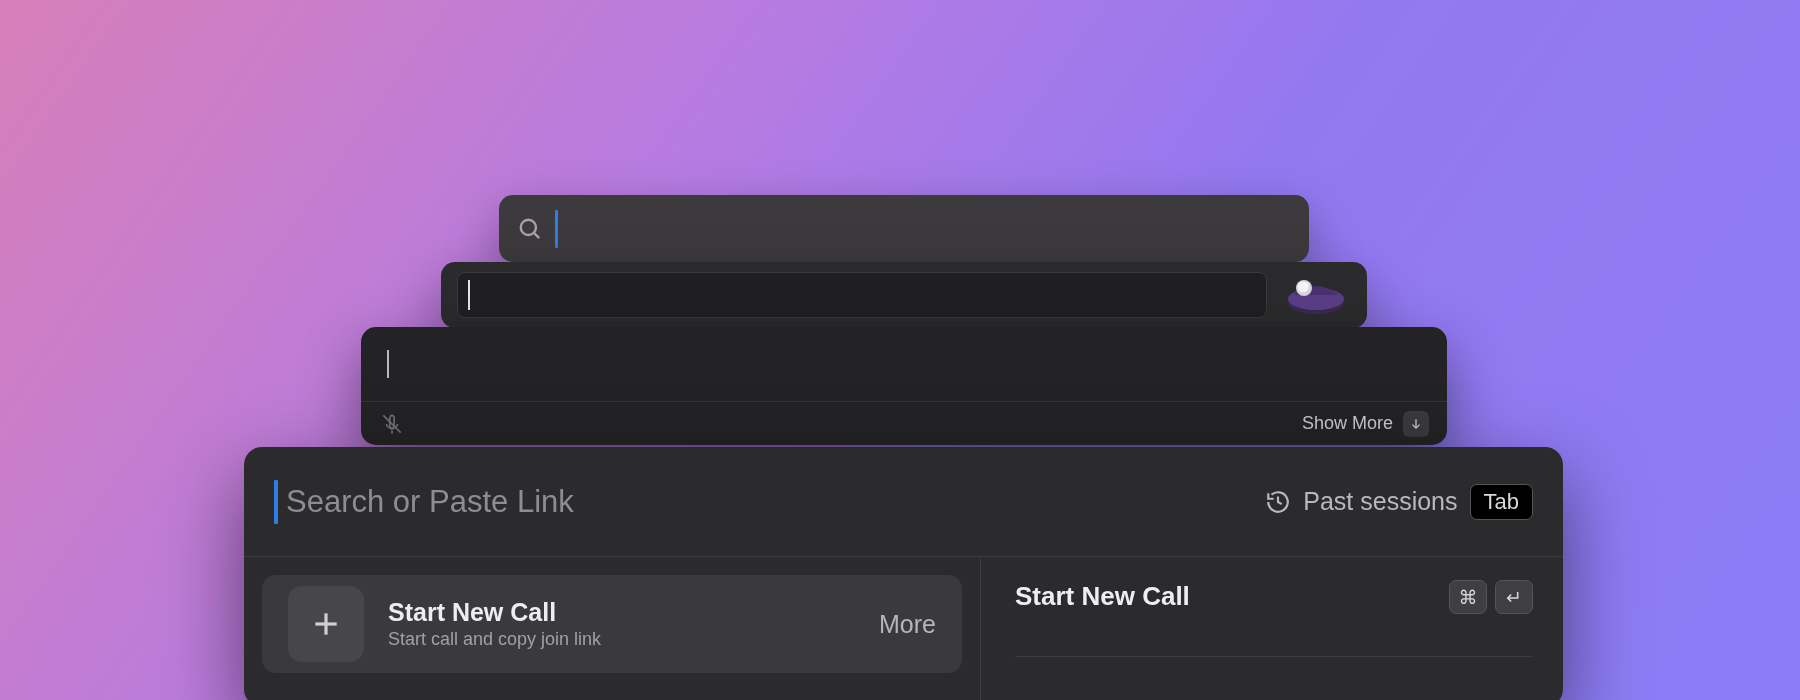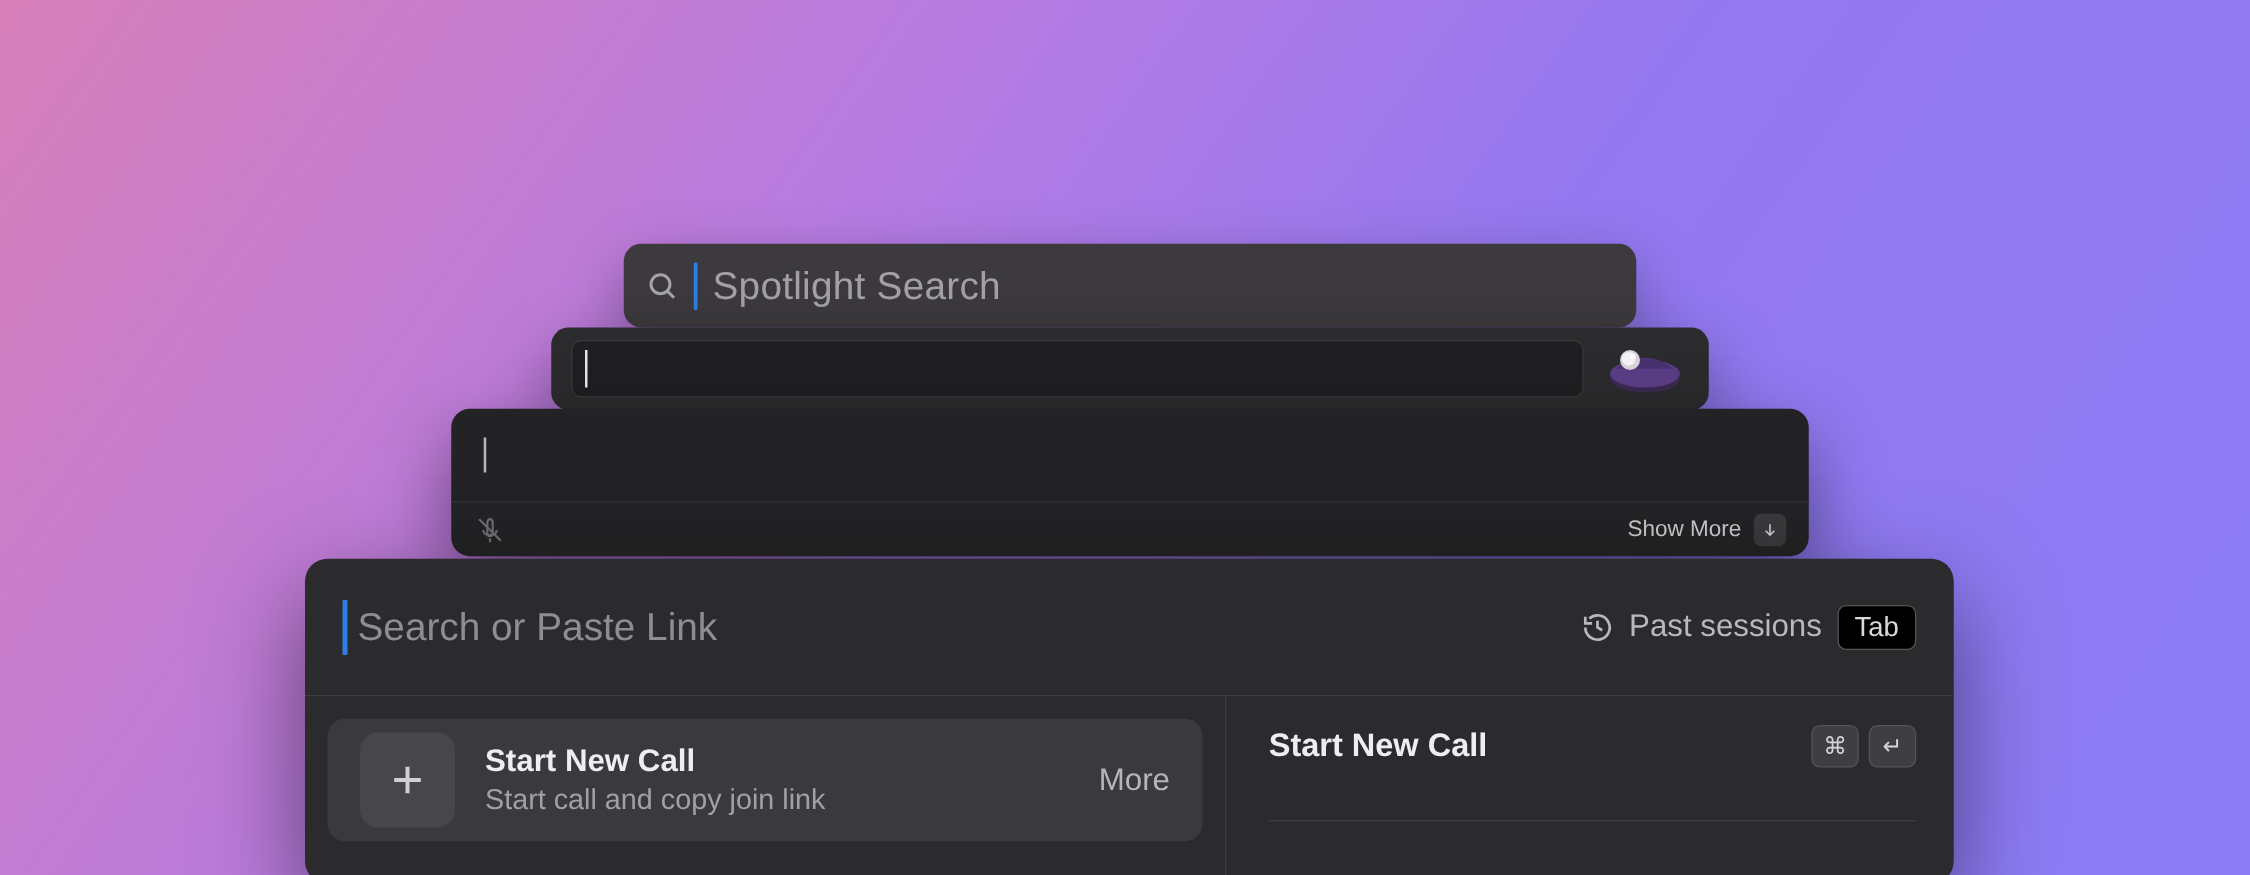--- a/index.html
+++ b/index.html
@@ -114,21 +114,21 @@
   .card {
     background:#3a393c; border-radius:14px; height:98px;
     display:flex; align-items:center; padding:0 26px; gap:24px;
   }
   .card .plus-box {
     width:76px; height:76px; background:#474649; border-radius:14px;
     display:flex; align-items:center; justify-content:center; color:#d0cfd3;
   }
   .card .texts { flex:1; }
   .card .title { color:#eeedf0; font-size:25px; font-weight:600; }
-  .card .sub   { color:#a2a0a4; font-size:23px; margin-top:2px; }
+  .card .sub   { color:#a2a0a4; font-size:18px; margin-top:2px; }
   .card .start-btn { color:#b7b5b9; font-size:25px; }
 
   .right .title2 { color:#eeedf0; font-size:26px; font-weight:600; }
   .right .keys { float:right; display:flex; gap:8px; margin-top:-32px; }
   .right .key2 {
     width:38px; height:34px; background:#3f3e41; border:1px solid #555457;
     border-radius:7px; display:flex; align-items:center; justify-content:center;
     color:#d4d2d7; font-size:19px;
   }
   .right .divider { height:1px; background:#3d3c3f; margin-top:44px; }
@@ -138,21 +138,20 @@
 <body>
 
 <div class="spotlight">
   <span class="search-icon">
     <svg width="26" height="26" viewBox="0 0 24 24" fill="none" stroke="currentColor" stroke-width="2.2">
       <circle cx="10.5" cy="10.5" r="7"></circle>
         <line x1="20.5" y1="20.5" x2="15.4" y2="15.4"></line>
     </svg>
   </span>
   <span class="cursor-blue"></span>
-  <span class="placeholder">Spotlight Search</span>
 </div>
 
 <div class="alfred">
   <div class="field">
     <span class="caret-white"></span>
   </div>
   <span class="logo">
     <svg width="70" height="44" viewBox="0 0 70 44">
       <ellipse cx="35" cy="30" rx="28" ry="11" fill="#3a2a52"></ellipse>
       <ellipse cx="35" cy="26" rx="28" ry="11" fill="#5b3e86"></ellipse>

